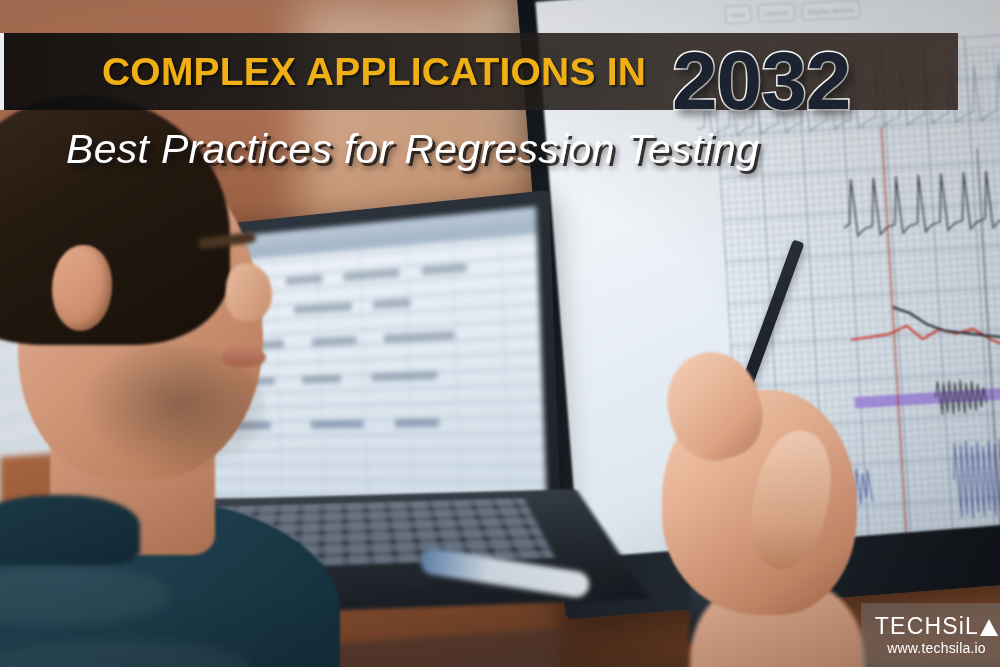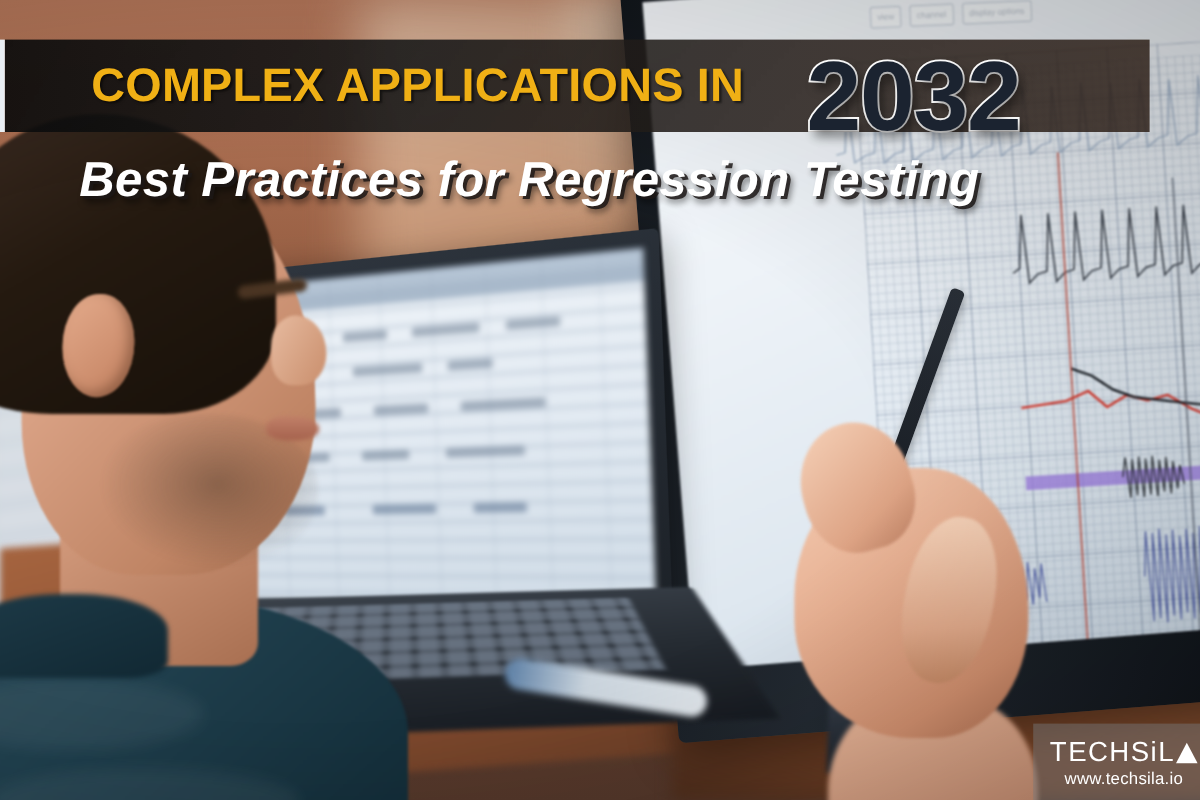--- a/index.html
+++ b/index.html
@@ -299,21 +299,21 @@
 
   
   .title-band {
     position:absolute; left:0; top:33px; width:958px; height:77px;
     background:linear-gradient(90deg,
       rgba(12,12,12,.93) 0%,
       rgba(26,26,26,.90) 35%,
       rgba(38,30,25,.86) 70%,
       rgba(44,30,22,.84) 100%);
     border-left:4px solid #e9eef3;
-    display:flex; align-items:center;
+    display:flex; align-items:center;padding-left:26px;
   }
   .title-text {
     color:#F0B015;
     font-size:39px;
     font-weight:bold;
     letter-spacing:.2px;
     margin-left:72px;
     white-space:nowrap;
     text-shadow:2px 2px 2px rgba(0,0,0,.55);
   }
@@ -323,21 +323,21 @@
     font-size:82px; font-weight:bold; line-height:1;
     color:#1b2330;
     letter-spacing:-1px;
     -webkit-text-stroke:3px #ffffff;
     paint-order:stroke fill;
     text-shadow:4px 6px 9px rgba(0,0,0,.45);
   }
 
   .subtitle {
     position:absolute; left:66px; top:126px;
-    font-size:41px; font-weight:bold; font-style:italic;
+    font-size:41px; font-weight:normal; font-style:italic;
     color:#ffffff;
     letter-spacing:.3px;
     white-space:nowrap;
     text-shadow:
       3px 3px 0 rgba(28,24,22,.85),
       4px 5px 6px rgba(0,0,0,.55);
   }
 
   
   .logo-box {

